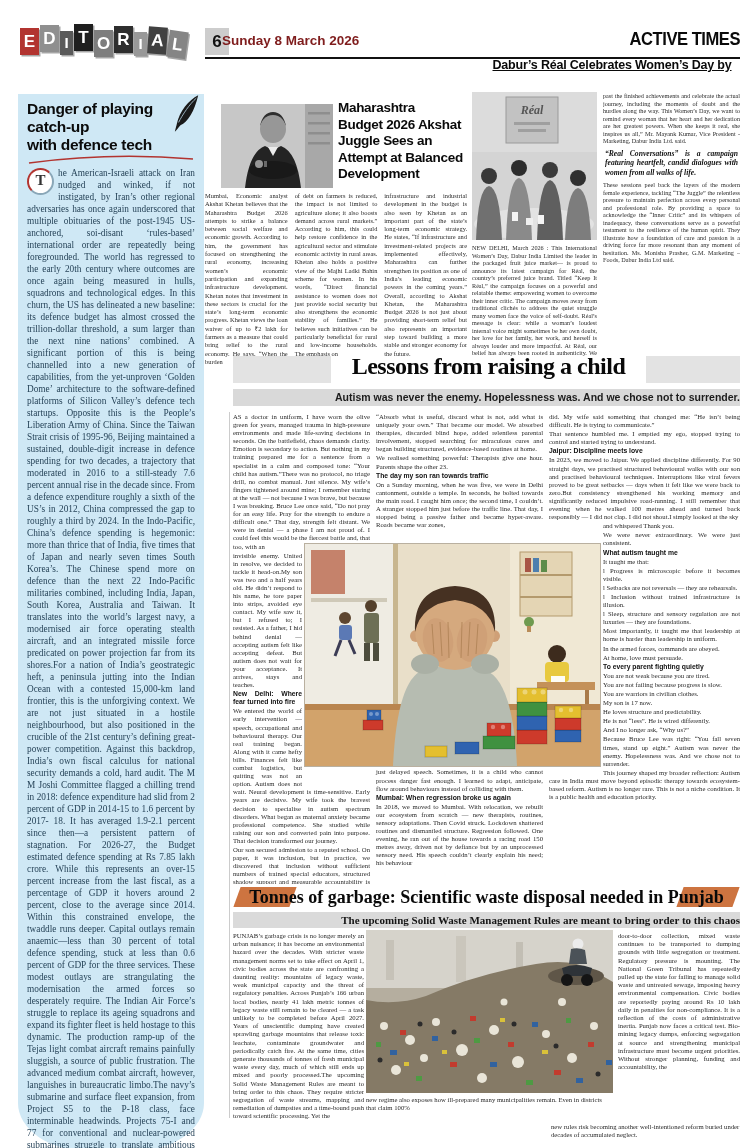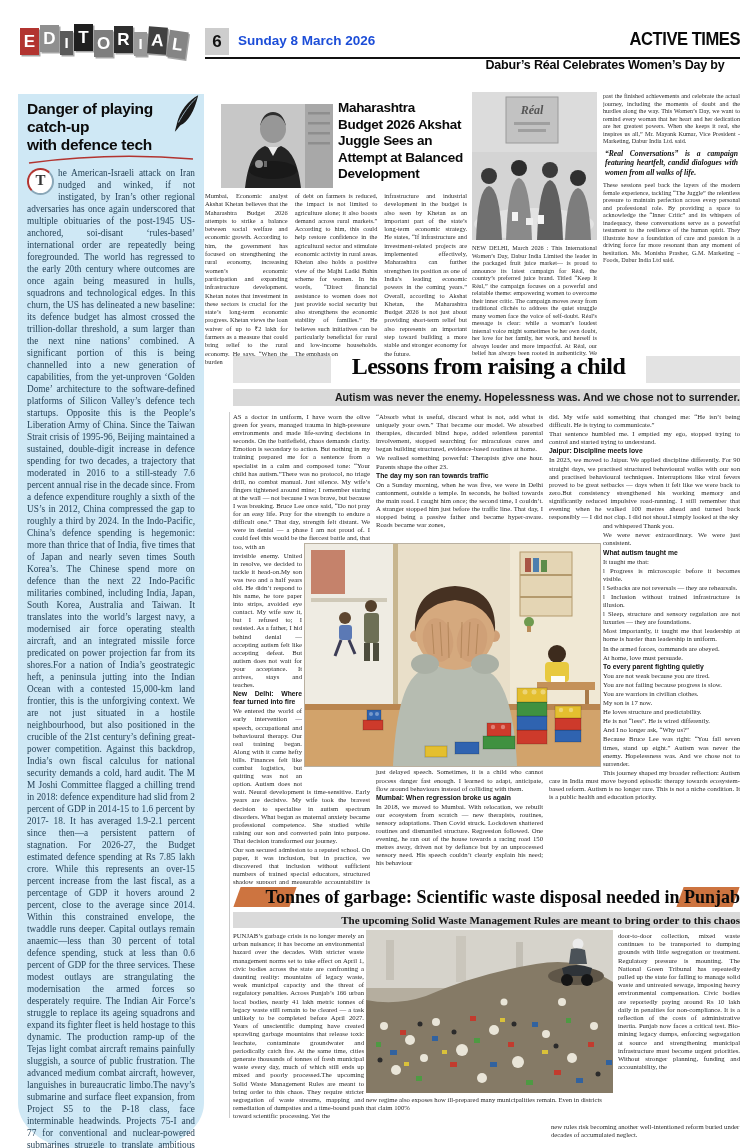--- a/index.html
+++ b/index.html
@@ -16,21 +16,21 @@
   #logo .blk:nth-child(2){background:#8f8f8f;margin-top:1px;}
   #logo .blk:nth-child(3){background:#5a5a5a;width:13px;font-size:15px;height:24px;line-height:24px;margin-top:7px;}
   #logo .blk:nth-child(4){background:#1f1f1f;margin-top:0;}
   #logo .blk:nth-child(5){background:#7e7e7e;margin-top:6px;}
   #logo .blk:nth-child(6){background:#2e2e2e;margin-top:2px;}
   #logo .blk:nth-child(7){background:#989898;width:13px;font-size:15px;height:24px;line-height:24px;margin-top:8px;}
   #logo .blk:nth-child(8){background:#414141;margin-top:3px;transform:rotate(4deg);}
   #logo .blk:nth-child(9){background:#858585;margin-top:7px;transform:rotate(8deg);}
   #page-box{left:205px;top:28px;width:24px;height:27px;background:#cdcdcd;text-align:center;
             font:bold 17px/27px "Liberation Sans",sans-serif;color:#111;}
-  #date{left:238px;top:33px;font:bold 13.5px "Liberation Sans",sans-serif;color:#1d4ed8;}
+  #date{left:222px;top:33px;font:bold 13.5px "Liberation Sans",sans-serif;color:#7f1d1d;}
   #paper{right:10px;top:29px;font:bold 18px "Liberation Sans",sans-serif;letter-spacing:-.5px;
          transform:scaleX(.92);transform-origin:right center;color:#0a0a0a;}
   #hrule{left:205px;top:57px;width:535px;height:2px;background:#111;}
 
   
   #editorial{left:18px;top:58px;width:186px;height:1057px;background:#cfe8f5;
              border-radius:0 0 70px 70px / 0 0 48px 48px;padding:6px 9px 10px;box-sizing:border-box;margin-top:36px;}
   #ed-head{font:bold 15.5px/18px "Liberation Sans",sans-serif;letter-spacing:-.3px;color:#0b0b0b;width:152px;}
   #ed-quill{position:absolute;right:3px;top:0;}
   #ed-swoosh{display:block;margin:1px 0 3px;}
@@ -42,22 +42,22 @@
   
   #mah{left:205px;top:58px;width:262px;height:298px;margin-top:42px;}
   #mah-photo{left:16px;top:4px;width:112px;height:84px;}
   #mah-head{left:133px;top:0;width:130px;font:bold 13.5px/16.5px "Liberation Sans",sans-serif;
             letter-spacing:-.3px;color:#0a0a0a;}
   #mah-body{left:0;top:92px;width:262px;height:204px;display:flex;gap:7px;overflow:hidden;}
   #mah-body .col{flex:1;font-size:6.4px;line-height:8.3px;text-align:justify;color:#2b2b2b;}
 
   
   #dab{left:470px;top:58px;width:270px;height:298px;}
-  #dab-head{left:0;top:0;width:270px;text-align:center;font:bold 12.5px/15px "Liberation Sans",sans-serif;
-            letter-spacing:-.2px;color:#0a0a0a;}
+  #dab-head{left:7px;top:0;width:270px;text-align:center;font:bold 12.5px/15px "Liberation Sans",sans-serif;
+            letter-spacing:-.2px;color:#0a0a0a;text-decoration:underline;}
   #dab-photo{left:2px;top:34px;width:114px;height:148px;}
   #dab-col1{left:2px;top:186px;width:125px;height:112px;font-size:6.2px;line-height:7.5px;
             text-align:justify;color:#2b2b2b;overflow:hidden;}
   #dab-col2{left:133px;top:34px;width:137px;height:264px;font-size:6.2px;line-height:7.5px;
             text-align:justify;color:#2b2b2b;overflow:hidden;}
   .pull{font:bold italic 7.6px/9.6px "Liberation Serif",serif;margin:4px 2px;color:#111;}
 
   
   #aut{left:233px;top:356px;width:507px;height:528px;}
   .gray-box{background:#e3e3e3;}
@@ -72,21 +72,21 @@
   .acol1{width:137px;} .acol2{width:167px;} .acol3{width:191px;}
   .subhead{font-family:"Liberation Sans",sans-serif;font-weight:bold;font-size:6.8px;margin:1px 0;color:#111;}
   .para{margin:0 0 1px;}
   .sp-r{float:right;width:68px;height:232px;}
   .sp-b{height:230px;}
   .sp-l{float:left;width:54px;height:250px;}
   #aut-img{left:72px;top:188px;width:295px;height:222px;box-shadow:0 0 0 1px #b9b0a0;}
 
   
   #garb{left:233px;top:884px;width:507px;height:264px;}
-  #garb-head{left:0;top:0;width:507px;text-align:right;font:bold 18px/26px "Liberation Serif",serif;color:#090909;}
+  #garb-head{left:0;top:0;width:507px;text-align:center;font:bold 18px/26px "Liberation Serif",serif;color:#090909;}
   .orange{background:#cd7440;transform:skewX(-20deg);}
   #garb-orL{left:4px;top:3px;width:56px;height:20px;}
   #garb-orR{left:447px;top:3px;width:56px;height:20px;}
   #garb-sub{left:0;top:28px;width:507px;height:16px;background:#dadada;text-align:right;
             font:bold 11px/16px "Liberation Serif",serif;color:#161616;}
   #garb-col1{left:0;top:48px;width:131px;height:214px;font-size:6.7px;line-height:8.2px;
              text-align:justify;color:#2a2a2a;overflow:hidden;}
   #garb-photo{left:133px;top:46px;width:247px;height:163px;}
   #garb-mid{left:133px;top:212px;width:247px;height:20px;font-size:6.7px;line-height:8.2px;color:#2a2a2a;}
   #garb-colR{left:385px;top:48px;width:122px;height:190px;font-size:6.7px;line-height:8.2px;

